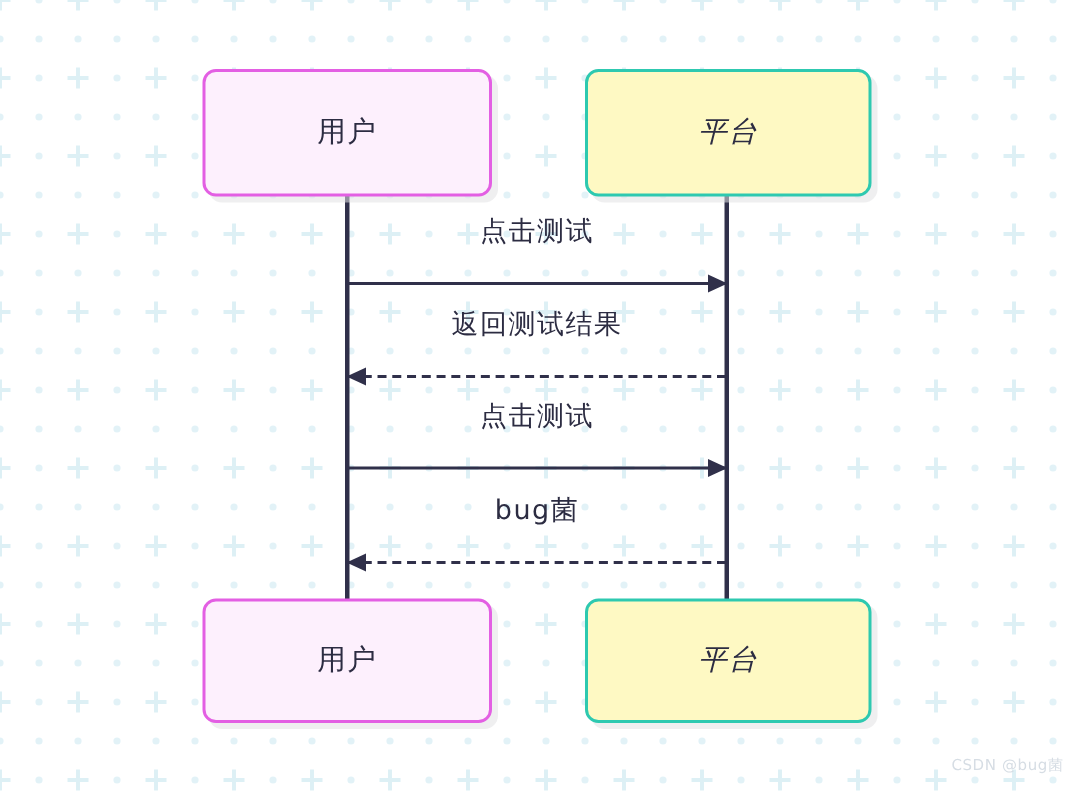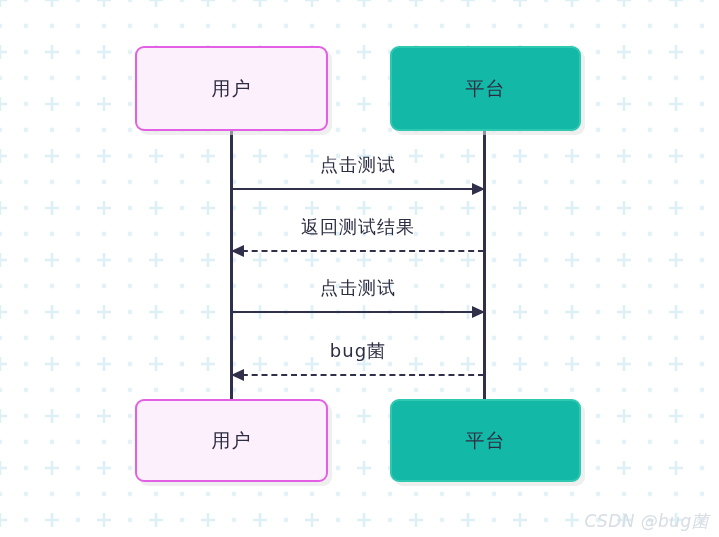--- a/index.html
+++ b/index.html
@@ -49,21 +49,22 @@
     letter-spacing: 1px;
     font-family: "DejaVu Sans", "Liberation Sans", sans-serif;
   }
 
   .actor-user {
     border: 2.5px solid #e35fe3;
     background-color: #fdf0fd;
   }
   .actor-platform {
     border: 2.5px solid #2ec9b0;
-    background-color: #14b8a6;
+    background-color: #fef9c3;
+    font-style: italic;
   }
 
   .box-user-top    { left:135px; top:46px;  width:193px; height:85px; }
   .box-plat-top    { left:390px; top:46px;  width:191px; height:85px; }
   .box-user-bottom { left:135px; top:399px; width:193px; height:83px; }
   .box-plat-bottom { left:390px; top:399px; width:191px; height:83px; }
 
   
   .lifeline {
     position: absolute;
@@ -102,49 +103,48 @@
     border-left: 13px solid #30304a;
   }
   .msg-head.left {
     left: -1px;
     border-top: 6.5px solid transparent;
     border-bottom: 6.5px solid transparent;
     border-right: 13px solid #30304a;
   }
   .msg-label {
     position: absolute;
-    bottom: 14px;
+    bottom: 24px;
     width: 100%;
     text-align: center;
     font-size: 18px;
     line-height: 1;
     color: #2c2c42;
     letter-spacing: 1px;
     white-space: nowrap;
     font-family: "DejaVu Sans", "Liberation Sans", sans-serif;
   }
 
   
   .msg-1 { left: 232px; top: 188px; width: 252px; }
   .msg-2 { left: 232px; top: 250px; width: 252px; }
   .msg-3 { left: 232px; top: 311px; width: 252px; }
   .msg-4 { left: 232px; top: 374px; width: 252px; }
 
   
   #watermark {
     position: absolute;
     right: 10px;
-    bottom: 4px;
-    font-size: 17px;
+    bottom: 20px;
+    font-size: 10px;
     color: #d6dde4;
     letter-spacing: 0.4px;
     z-index: 4;
     user-select: none;
     font-family: "DejaVu Sans", "Liberation Sans", sans-serif;
-    font-style: italic;
   }
 </style>
 </head>
 <body>
 
 <div id="canvas">
 
   <svg id="grid-bg" width="719" height="537" viewBox="0 0 719 537" xmlns="http://www.w3.org/2000/svg">
     <defs>
       <pattern id="pat" x="0" y="0" width="52" height="52" patternUnits="userSpaceOnUse">

